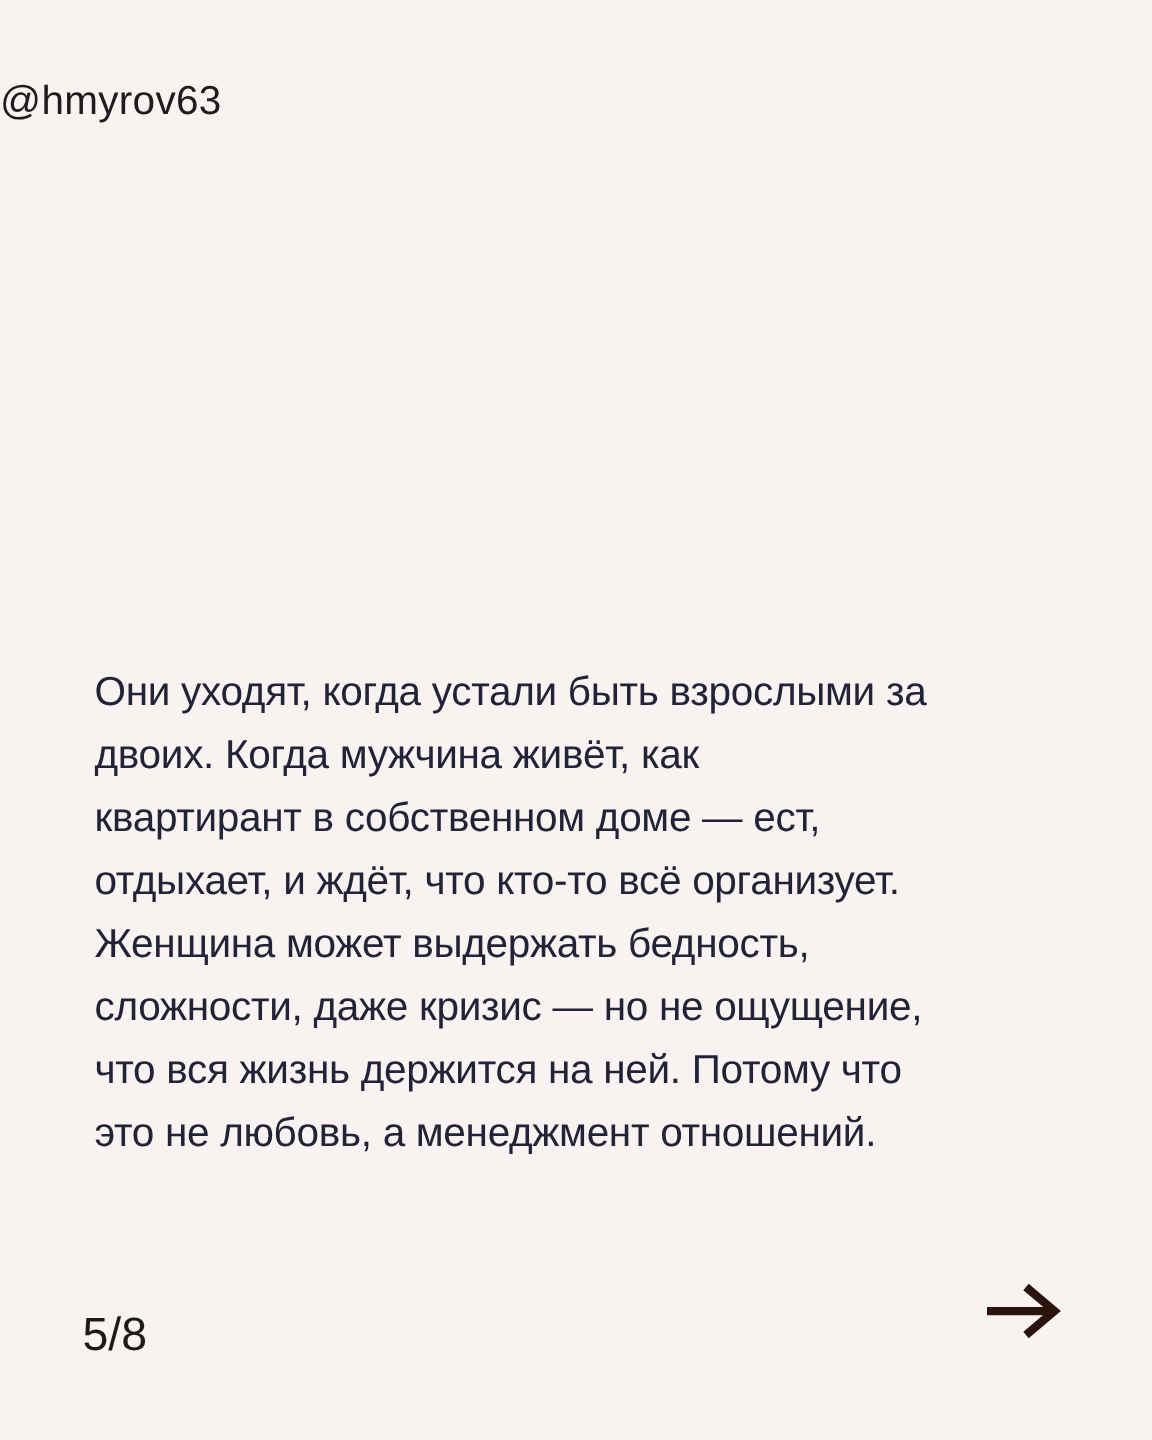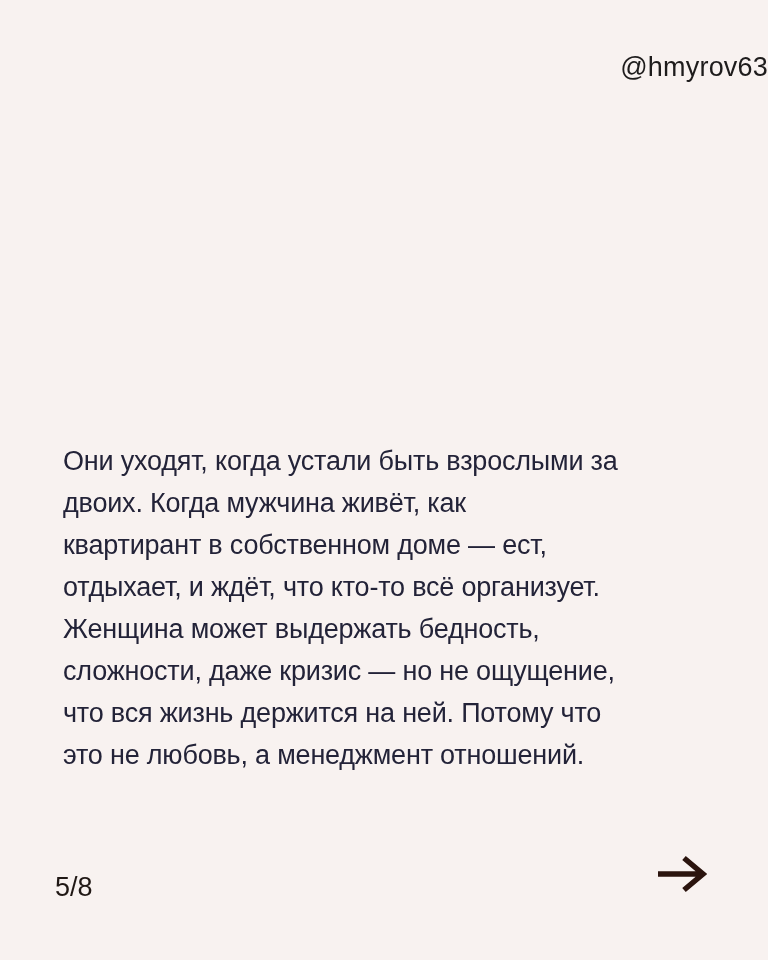--- a/index.html
+++ b/index.html
@@ -12,21 +12,21 @@
   }
   .slide {
     position: absolute;
     inset: 0;
   }
   .handle {
     position: absolute;
     top: 52px;
     left: 0;
     right: 0;
-    text-align: right;
+    text-align: left;
     font-size: 27px;
     letter-spacing: 0.2px;
     color: var(--handle-text, #1e1c1c);
   }
   .heading {
     position: absolute;
     top: 186px;
     left: 63px;
     right: 40px;
     font-size: 37px;
@@ -46,21 +46,21 @@
     font-weight: 400;
     letter-spacing: -0.2px;
     color: var(--body-text, #232338);
     white-space: pre-line;
     margin-top: 36px;
   }
   .page-indicator {
     position: absolute;
     left: 55px;
     top: 872px;
-    font-size: 27px;
+    font-size: 31px;
     color: var(--footer-text, #201815);
   }
   .next-button {
     position: absolute;
     right: 56px;
     top: 852px;
     width: 58px;
     height: 44px;
     background: transparent;
     border: none;

